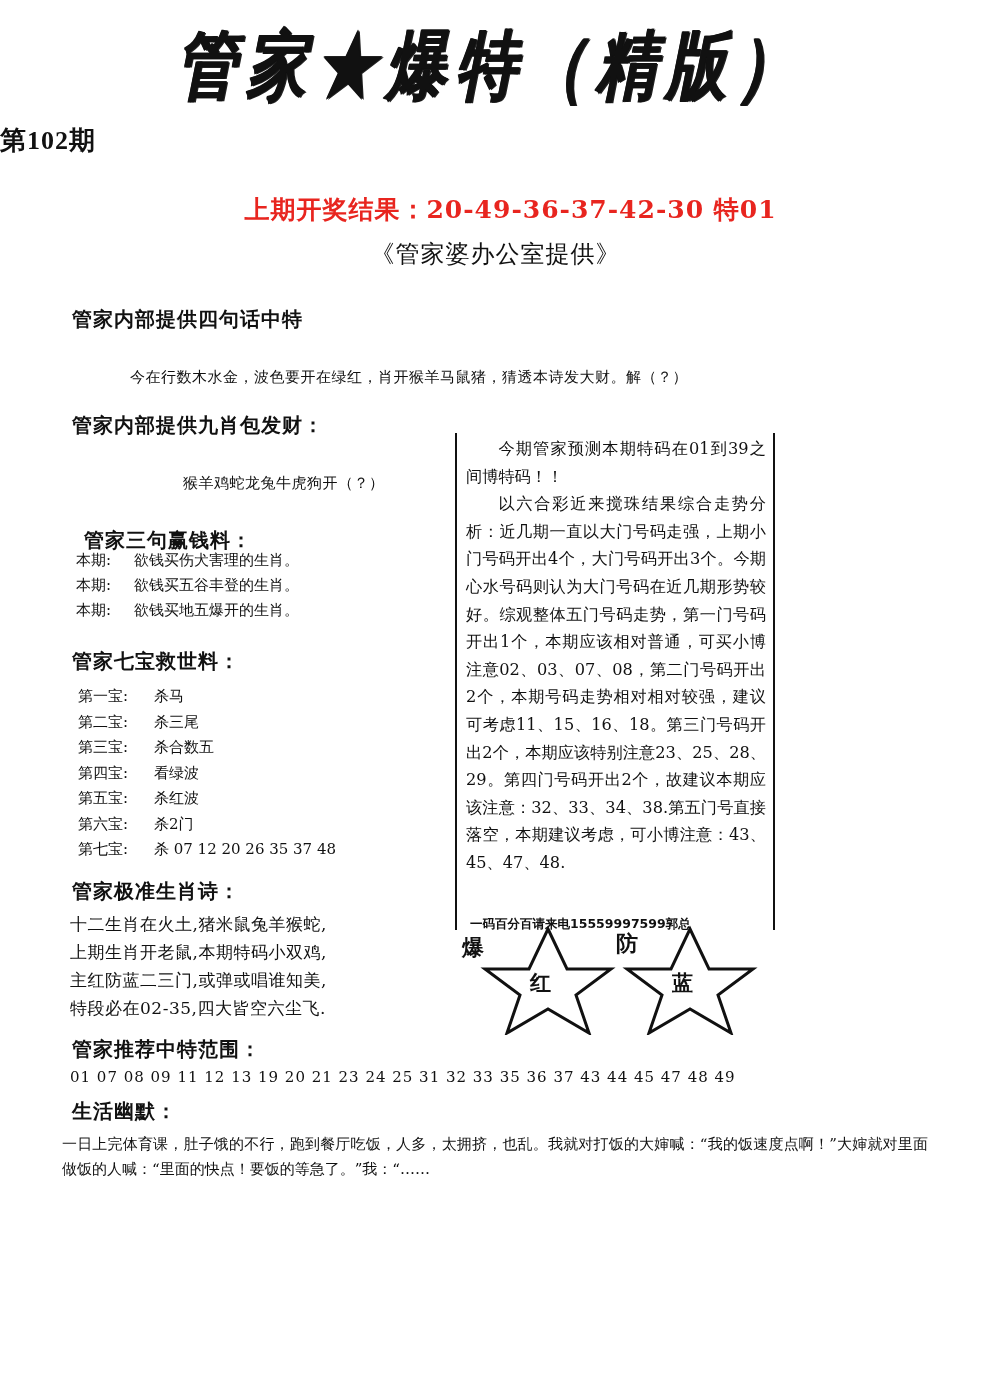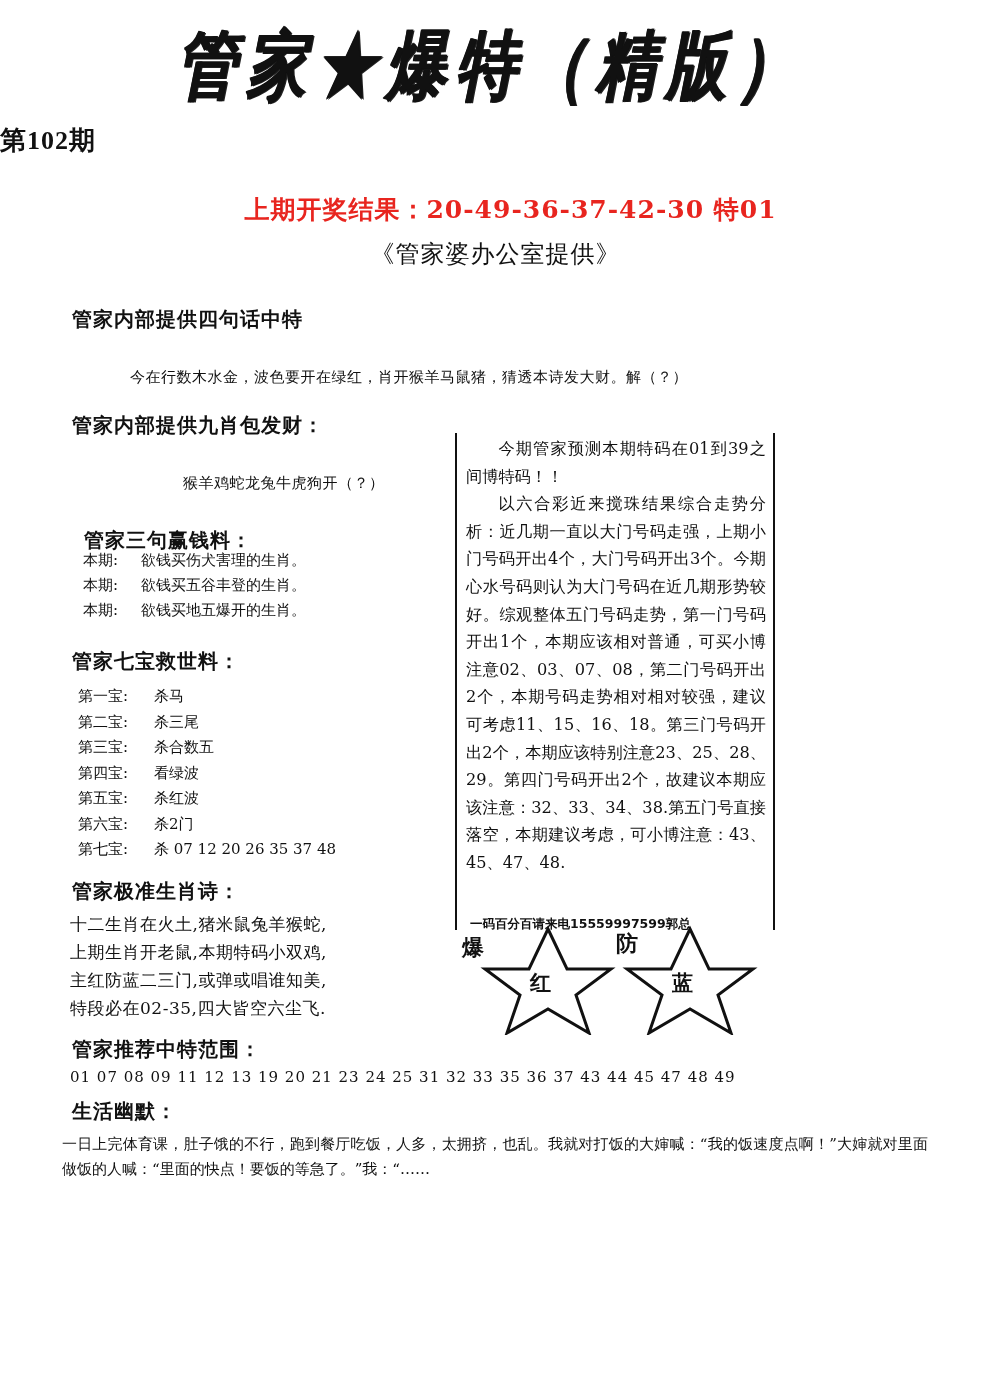--- a/index.html
+++ b/index.html
@@ -80,21 +80,21 @@
 
   
   .abs { position: absolute; }
 
   #four-sentence-head { left: 72px;  top: 306px; }
   #poem-line        { left: 130px; top: 368px; font-size: 15px; letter-spacing: 0.5px; }
   #nine-head        { left: 72px;  top: 412px; }
   #nine-line        { left: 140px; top: 474px; font-size: 15px; letter-spacing: 0.5px; margin-left: 43px; }
   #three-head       { left: 84px;  top: 514px; margin-top: 13px; }
   #three-list       { left: 76px;  top: 548px; font-size: 15px; line-height: 25px; }
-  #three-list .lbl  { display: inline-block; width: 58px; margin-left: 7px; }
+  #three-list .lbl  { display: inline-block; width: 58px; }
   #seven-head       { left: 72px;  top: 648px; }
   #seven-list       { left: 78px;  top: 684px; font-size: 15px; line-height: 25.5px; }
   #seven-list .lbl  { display: inline-block; width: 76px; }
   #zodiac-head      { left: 72px;  top: 878px; }
   #zodiac-poem      { left: 70px;  top: 910px; font-size: 17px; line-height: 28px; letter-spacing: 0.5px;}
   #range-head       { left: 72px;  top: 1036px; }
   #range-nums       { left: 70px;  top: 1068px; font-size: 15px; letter-spacing: 1px; font-family: "DejaVu Serif","Liberation Serif",serif;}
   #humor-head       { left: 72px;  top: 1098px; }
   #humor-text       { left: 62px;  top: 1132px; width: 866px; font-size: 15px; line-height: 25px;
                       font-family: "DejaVu Serif","Liberation Serif",serif; text-align: justify; }

